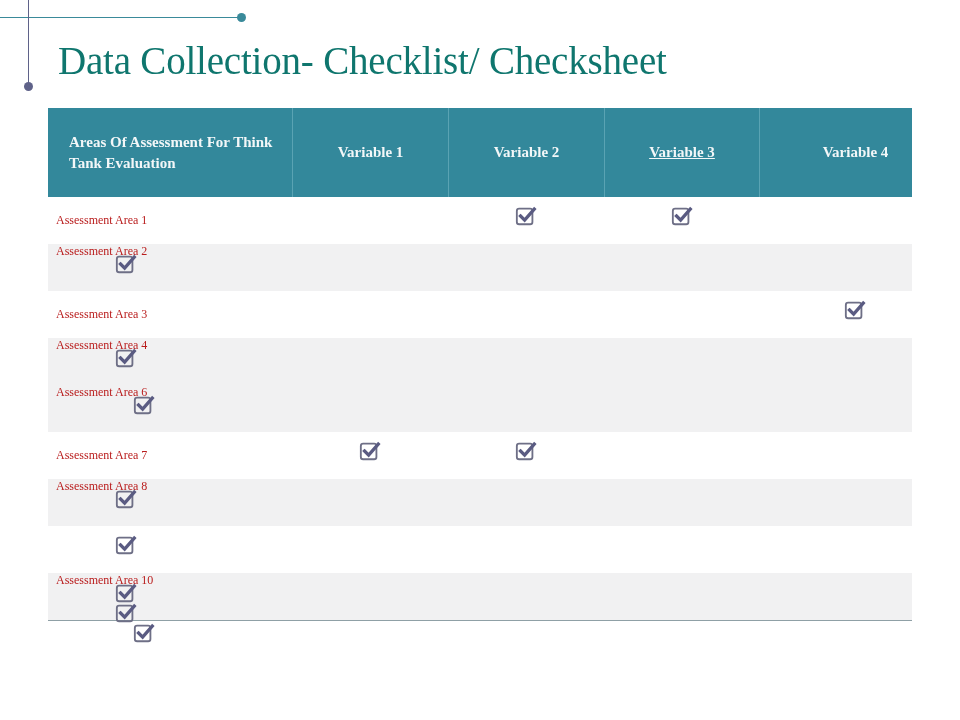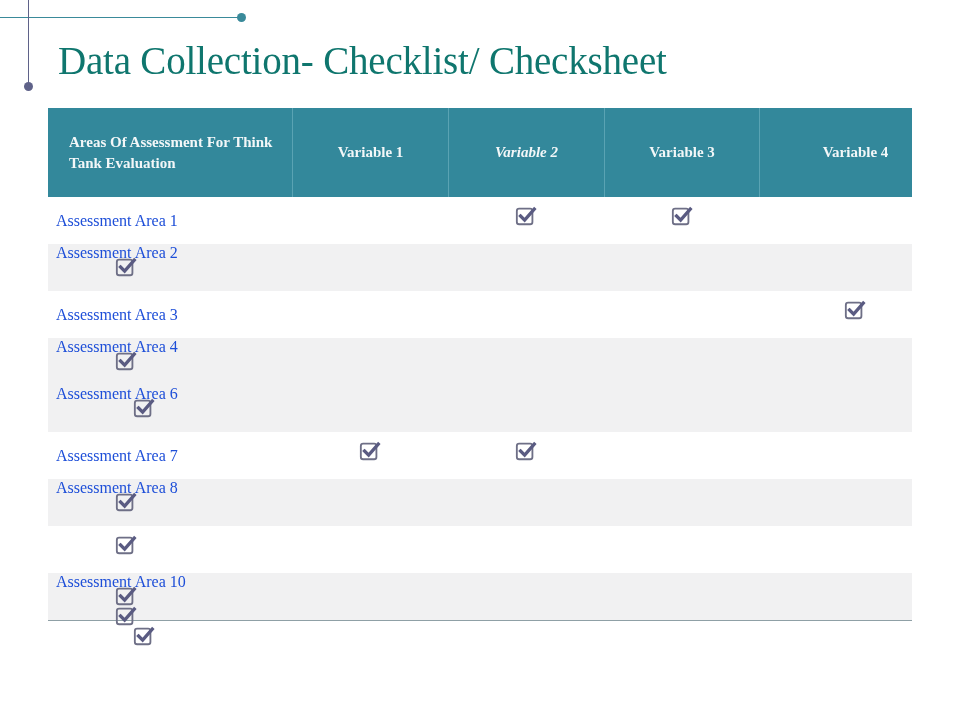--- a/index.html
+++ b/index.html
@@ -6,25 +6,25 @@
   body { width:960px; height:720px; background:#ffffff; position:relative; overflow:hidden; font-family:"Liberation Serif", serif; }
   .deco-h { position:absolute; left:0; top:17px; width:242px; height:1px; background:#3a8a9a; }
   .deco-h-dot { position:absolute; left:237px; top:13px; width:9px; height:9px; border-radius:50%; background:#3a8a9a; }
   .deco-v { position:absolute; left:28px; top:0; width:1px; height:87px; background:#5f6289; }
   .deco-v-dot { position:absolute; left:24px; top:82px; width:9px; height:9px; border-radius:50%; background:#5f6289; }
   .title { position:absolute; left:58px; top:38px; font-size:39px; color:#0f766e; white-space:nowrap; letter-spacing:-0.2px; }
   .table { position:absolute; left:48px; top:108px; width:864px; border-bottom:1px solid #8fa0a6; }
   .thead { display:flex; height:89px; background:#33889b; }
   .th { color:#f3f7f8; font-weight:bold; font-size:15px; display:flex; align-items:center; justify-content:center; border-left:1px solid #5aa3b3; box-sizing:border-box; }
   .th:first-child { border-left:none; justify-content:flex-start; padding-left:21px; line-height:21px; }
-  .c0 { width:244px; } .c1 { width:156px; } .c2 { width:156px;font-style:italic; } .c3 { width:155px; } .c4 { width:153px;padding-left:39px; }
+  .c0 { width:244px; } .c1 { width:156px; } .c2 { width:156px; } .c3 { width:155px;text-decoration:underline; } .c4 { width:153px;padding-left:39px; }
   .row { display:flex; height:47px; }
   .row.alt { background:#f1f1f2;flex-direction:column; }
   .td { display:flex; align-items:center; justify-content:center; box-sizing:border-box; }
-  .td.label { justify-content:flex-start; padding-left:8px; font-size:16px; color:#1d4ed8; }
+  .td.label { justify-content:flex-start; padding-left:8px; font-size:12px; color:#b91c1c; }
   .chk { width:22px; height:22px; margin-top:-6px; }
 </style>
 </head>
 <body>
 
 <div class="deco-h"></div>
 <div class="deco-h-dot"></div>
 <div class="deco-v"></div>
 <div class="deco-v-dot"></div>
 

